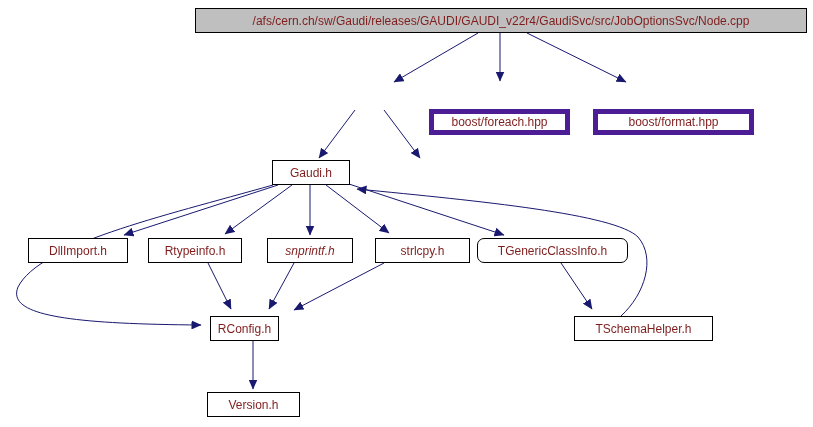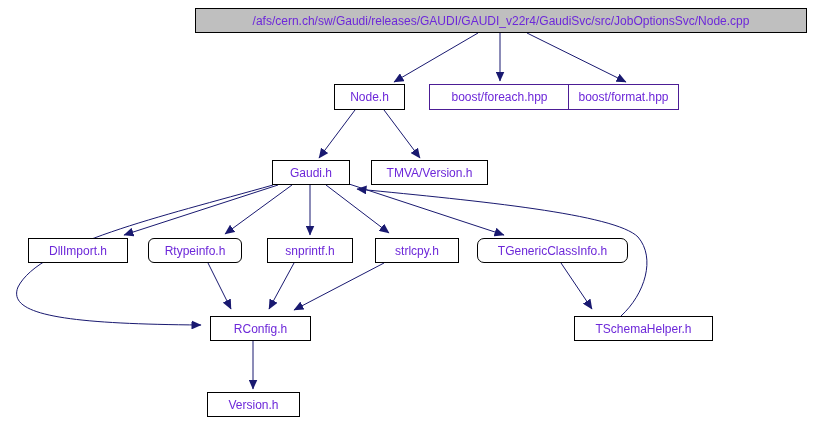--- a/index.html
+++ b/index.html
@@ -15,36 +15,37 @@
     position: absolute;
     left: 0; top: 0;
     width: 813px; height: 427px;
     z-index: 0;
   }
   .node {
     position: absolute;
     box-sizing: border-box;
     background: #ffffff;
     border: 1px solid #000000;
-    color: #6d28d9;
+    color: #7f1d1d;
     font-size: 12px;
     text-align: center;
     display: flex;
     align-items: center;
     justify-content: center;
     white-space: nowrap;
     z-index: 1;
     cursor: default;
   }
   .node.main {
     background: #bfbfbf;
     border: 1px solid #000000;
   }
   .node.external {
-    border: 1px solid #4c1d95;
+    border: 5px solid #4c1d95;
+    margin-top: 25px;
   }
   .edge {
     stroke: #191970;
     stroke-width: 1;
     fill: none;
   }
 </style>
 </head>
 <body>
 
@@ -70,31 +71,29 @@
     <path class="edge" d="M208,263 L231,309" marker-end="url(#arrow)"></path>
     <path class="edge" d="M294,263 L269,309" marker-end="url(#arrow)"></path>
     <path class="edge" d="M384,263 L294,310" marker-end="url(#arrow)"></path>
     <path class="edge" d="M561,263 L592,309" marker-end="url(#arrow)"></path>
     <path class="edge" d="M621,316 C645,294 656,258 638,237 C615,214 480,201 357,189" marker-end="url(#arrow)"></path>
     <path class="edge" d="M253,341 L253,389" marker-end="url(#arrow)"></path>
   </svg>
 
   <div class="node main" style="left:195px; top:8px;   width:612px; height:25px;">/afs/cern.ch/sw/Gaudi/releases/GAUDI/GAUDI_v22r4/GaudiSvc/src/JobOptionsSvc/Node.cpp</div>
 
-  <div class="node internal" style="left:334px; top:84px;  width:71px;  height:26px;">Node.h</div>
   <div class="node external" style="left:429px; top:84px;  width:141px; height:26px;">boost/foreach.hpp</div>
-  <div class="node external" style="left:568px; top:84px;  width:111px; height:26px;">boost/format.hpp</div>
+  <div class="node external" style="left:593px; top:84px;  width:161px; height:26px;">boost/format.hpp</div>
 
   <div class="node internal" style="left:272px; top:160px; width:78px;  height:25px;">Gaudi.h</div>
-  <div class="node internal" style="left:371px; top:160px; width:117px; height:25px;">TMVA/Version.h</div>
 
   <div class="node internal" style="left:28px;  top:238px; width:100px;  height:25px;">DllImport.h</div>
-  <div class="node internal" style="left:148px; top:238px; width:94px;  height:25px;border-radius:6px;">Rtypeinfo.h</div>
-  <div class="node internal" style="left:267px; top:238px; width:86px;  height:25px;">snprintf.h</div>
-  <div class="node internal" style="left:375px; top:238px; width:84px;  height:25px;">strlcpy.h</div>
+  <div class="node internal" style="left:148px; top:238px; width:94px;  height:25px;">Rtypeinfo.h</div>
+  <div class="node internal" style="left:267px; top:238px; width:86px;  height:25px;font-style:italic;">snprintf.h</div>
+  <div class="node internal" style="left:375px; top:238px; width:95px;  height:25px;">strlcpy.h</div>
   <div class="node internal" style="left:477px; top:238px; width:151px; height:25px;border-radius:7px;">TGenericClassInfo.h</div>
 
-  <div class="node internal" style="left:210px; top:316px; width:101px;  height:25px;text-align:right;">RConfig.h</div>
+  <div class="node internal" style="left:210px; top:316px; width:69px;  height:25px;text-align:right;">RConfig.h</div>
   <div class="node internal" style="left:538px; top:316px; width:139px; height:25px;margin-left:36px;">TSchemaHelper.h</div>
 
   <div class="node internal" style="left:207px; top:392px; width:93px;  height:25px;">Version.h</div>
 
 </div>
 
 </body></html>

